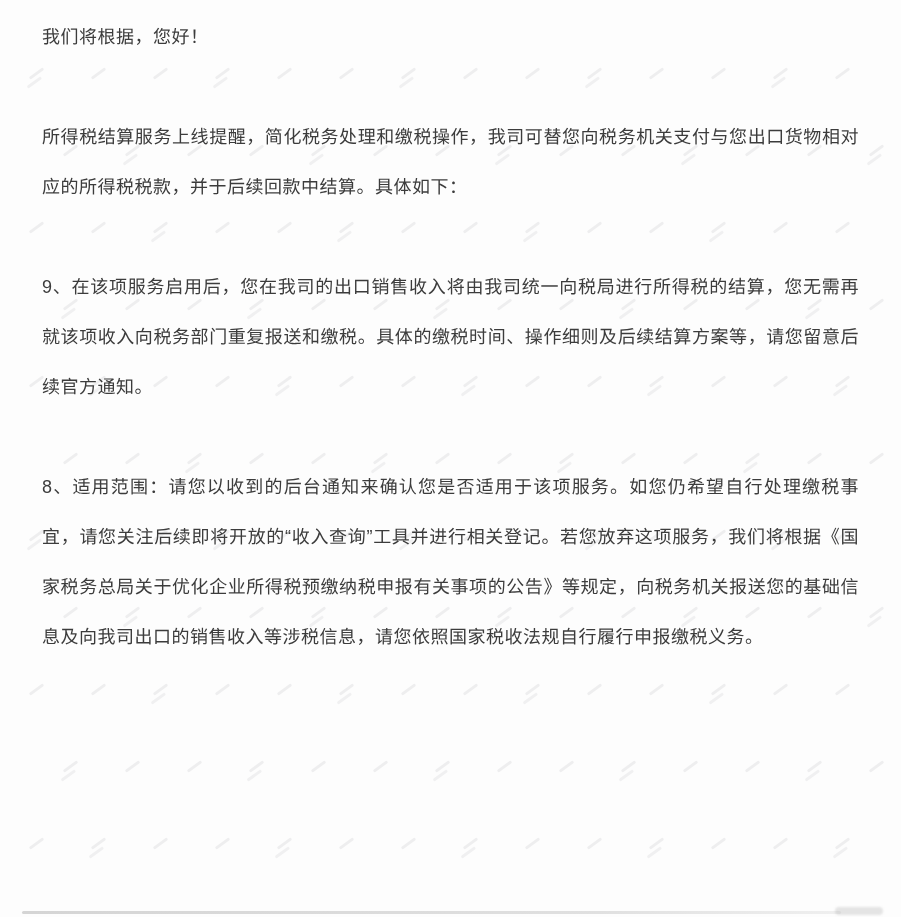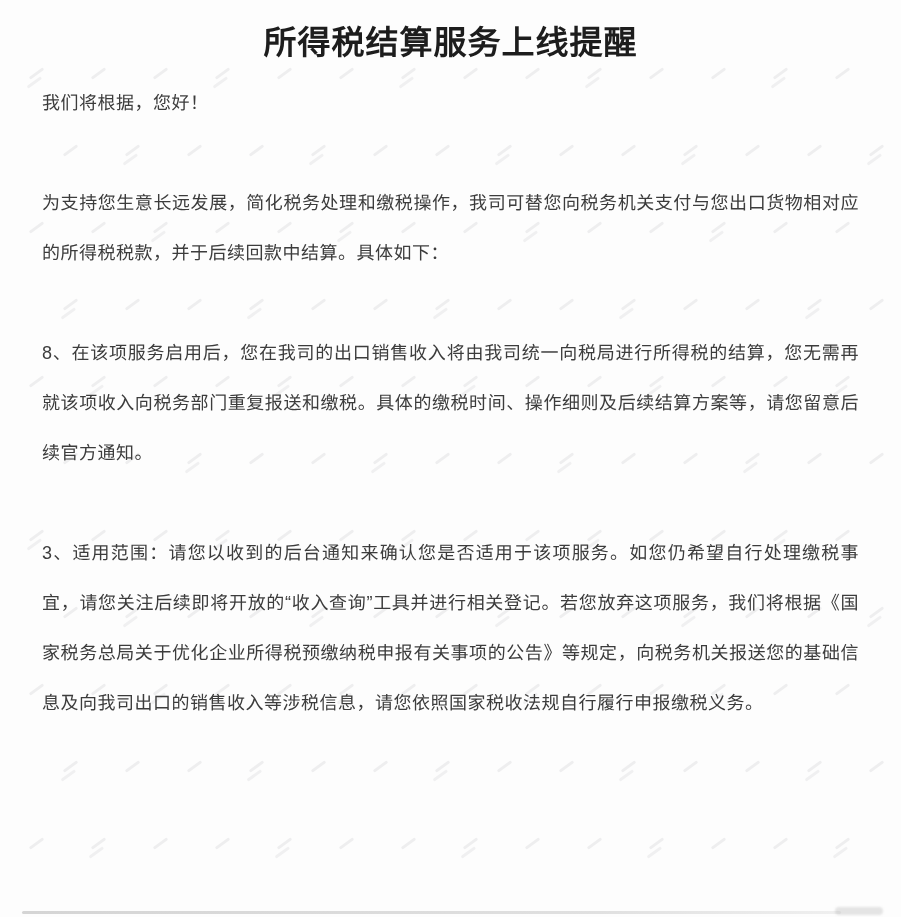--- a/index.html
+++ b/index.html
@@ -249,28 +249,27 @@
       <div class="wm-mark double" style="left: 462px; top: 842px;"></div>
       <div class="wm-mark" style="left: 524px; top: 842px;"></div>
       <div class="wm-mark" style="left: 586px; top: 842px;"></div>
       <div class="wm-mark double" style="left: 648px; top: 842px;"></div>
       <div class="wm-mark" style="left: 710px; top: 842px;"></div>
       <div class="wm-mark" style="left: 772px; top: 842px;"></div>
       <div class="wm-mark double" style="left: 834px; top: 842px;"></div>
     </div>
 
   <div class="doc">
-    <h1 class="doc-title">所得税结算服务上线提醒</h1>
 
     <p class="greeting">我们将根据，您好！</p>
 
 
-    <p class="para-gap">为支持您生意长远发展，简化税务处理和缴税操作，我司可替您向税务机关支付与您出口货物相对应的所得税税款，并于后续回款中结算。具体如下：</p>
-
-    <p class="para-gap">8、在该项服务启用后，您在我司的出口销售收入将由我司统一向税局进行所得税的结算，您无需再就该项收入向税务部门重复报送和缴税。具体的缴税时间、操作细则及后续结算方案等，请您留意后续官方通知。</p>
-
-    <p class="para-gap">3、适用范围：请您以收到的后台通知来确认您是否适用于该项服务。如您仍希望自行处理缴税事宜，请您关注后续即将开放的“收入查询”工具并进行相关登记。若您放弃这项服务，我们将根据《国家税务总局关于优化企业所得税预缴纳税申报有关事项的公告》等规定，向税务机关报送您的基础信息及向我司出口的销售收入等涉税信息，请您依照国家税收法规自行履行申报缴税义务。</p>
+    <p class="para-gap">所得税结算服务上线提醒，简化税务处理和缴税操作，我司可替您向税务机关支付与您出口货物相对应的所得税税款，并于后续回款中结算。具体如下：</p>
+
+    <p class="para-gap">9、在该项服务启用后，您在我司的出口销售收入将由我司统一向税局进行所得税的结算，您无需再就该项收入向税务部门重复报送和缴税。具体的缴税时间、操作细则及后续结算方案等，请您留意后续官方通知。</p>
+
+    <p class="para-gap">8、适用范围：请您以收到的后台通知来确认您是否适用于该项服务。如您仍希望自行处理缴税事宜，请您关注后续即将开放的“收入查询”工具并进行相关登记。若您放弃这项服务，我们将根据《国家税务总局关于优化企业所得税预缴纳税申报有关事项的公告》等规定，向税务机关报送您的基础信息及向我司出口的销售收入等涉税信息，请您依照国家税收法规自行履行申报缴税义务。</p>
 
   </div>
 
   <div class="bottom-strip"></div>
   <div class="bottom-smudge"></div>
 </div>
 
 </body></html>

